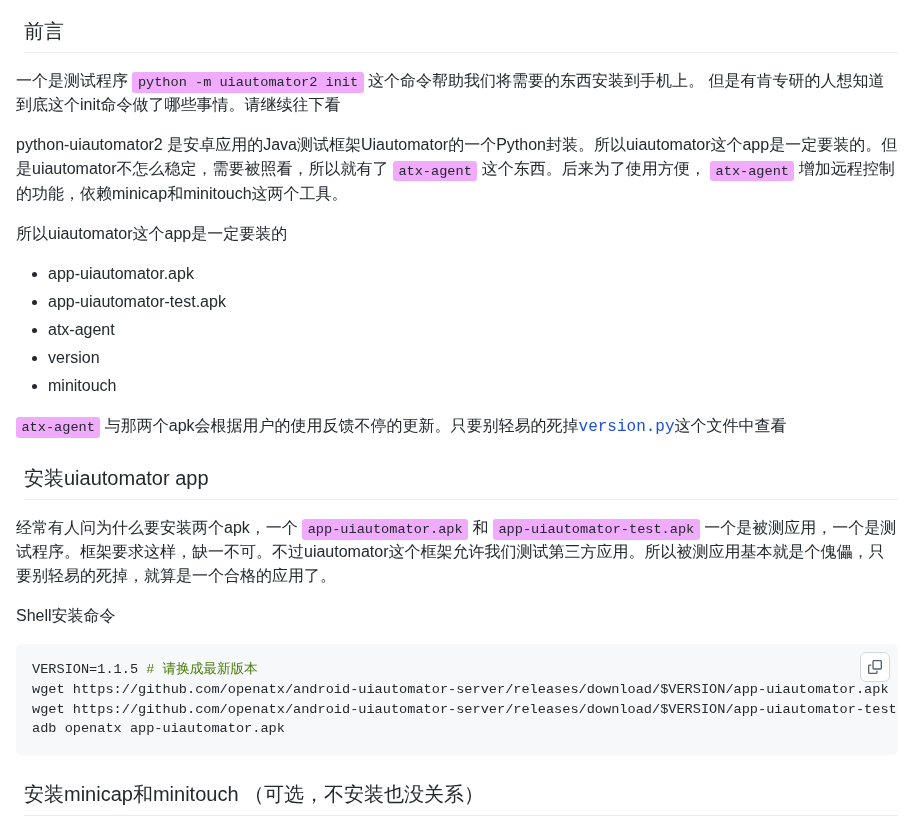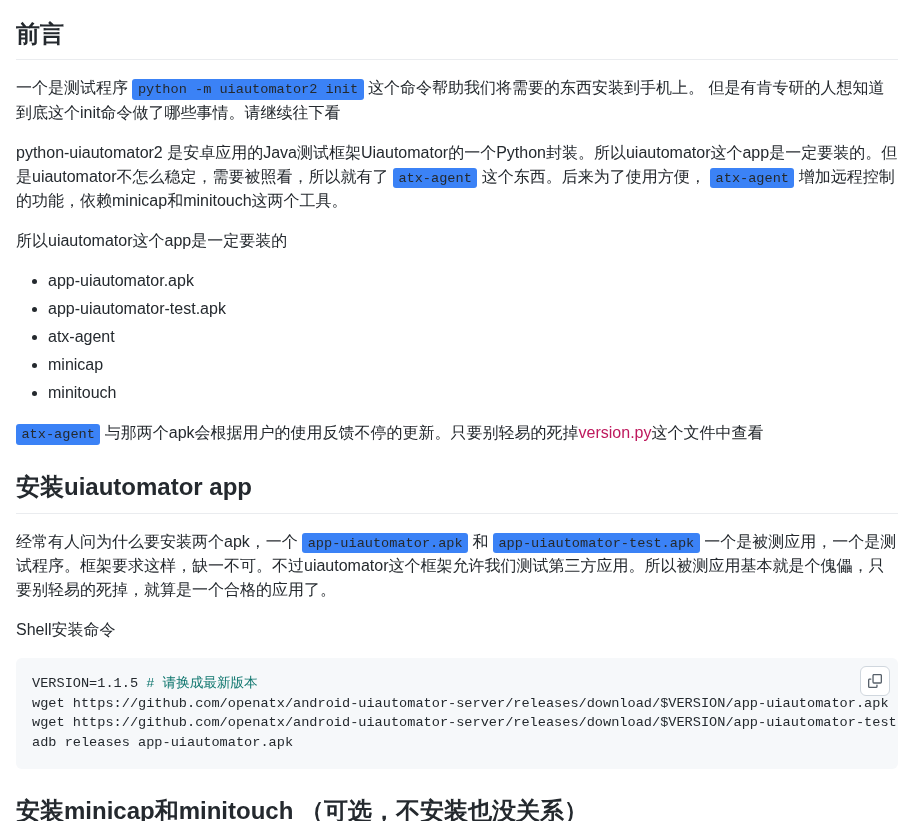--- a/index.html
+++ b/index.html
@@ -7,52 +7,53 @@
     margin: 0;
     padding: 16px;
     font-family: -apple-system, BlinkMacSystemFont, "Segoe UI", Helvetica, Arial, sans-serif;
     font-size: 16px;
     line-height: 1.5;
     color: #24292e;
     background: #ffffff;
     width: 914px;
   }
   h2 {
-    font-size: 24px;
-    font-weight: 700;
+    font-size: 20px;
+    font-weight: 400;
     padding-bottom: 0.3em;
     border-bottom: 1px solid #eaecef;
     margin-top: 24px;
     margin-bottom: 16px;
+    margin-left: 8px;
   }
   h2:first-of-type { margin-top: 0; }
   p { margin: 0 0 16px 0; }
   ul { padding-left: 2em; margin: 0 0 16px 0; }
   li { margin: 0.25em 0; list-style-type: disc; }
   code.inline {
-    background: #3b82f6;
+    background: #f0abfc;
     border-radius: 3px;
     font-family: SFMono-Regular, Consolas, "Liberation Mono", Menlo, monospace;
     font-size: 85%;
     padding: 0.2em 0.4em;
   }
-  a { color: #be185d; text-decoration: none; }
+  a { color: #1d4ed8; text-decoration: none; font-family: Liberation Mono, monospace; }
   .codeblock {
     position: relative;
     background: #f6f8fa;
     border-radius: 6px;
     padding: 16px;
     margin-bottom: 16px;
     font-family: SFMono-Regular, Consolas, "Liberation Mono", Menlo, monospace;
     font-size: 85%;
     line-height: 1.45;
     overflow: auto;
   }
   .codeblock .line { white-space: pre; }
-  .comment { color: #0f766e; }
+  .comment { color: #4d7c0f; }
   .copy-btn {
     position: absolute;
     top: 8px;
     right: 8px;
     width: 30px;
     height: 30px;
     border: 1px solid #d0d7de;
     border-radius: 6px;
     background: #ffffff;
     display: flex;
@@ -74,21 +75,21 @@
 <p>
   <span>python-uiautomator2 是安卓应用的Java测试框架Uiautomator的一个Python封装。所以uiautomator这个app是一定要装的。但是uiautomator不怎么稳定，需要被照看，所以就有了 </span><code class="inline">atx-agent</code><span> 这个东西。后来为了使用方便， </span><code class="inline">atx-agent</code><span> 增加远程控制的功能，依赖minicap和minitouch这两个工具。</span>
 </p>
 
 <p>所以uiautomator这个app是一定要装的</p>
 
 <ul>
   <li>app-uiautomator.apk</li>
   <li>app-uiautomator-test.apk</li>
   <li>atx-agent</li>
-  <li>minicap</li>
+  <li>version</li>
   <li>minitouch</li>
 </ul>
 
 <p>
   <code class="inline">atx-agent</code><span> 与那两个apk会根据用户的使用反馈不停的更新。只要别轻易的死掉</span><a href="#">version.py</a><span>这个文件中查看</span>
 </p>
 
 <h2>安装uiautomator app</h2>
 
 <p>
@@ -100,16 +101,16 @@
 <div class="codeblock">
   <div class="copy-btn">
     <svg viewBox="0 0 16 16">
         <path d="M0 6.75C0 5.784.784 5 1.75 5h1.5a.75.75 0 010 1.5h-1.5a.25.25 0 00-.25.25v7.5c0 .138.112.25.25.25h7.5a.25.25 0 00.25-.25v-1.5a.75.75 0 011.5 0v1.5A1.75 1.75 0 019.25 16h-7.5A1.75 1.75 0 010 14.25v-7.5z"></path>
         <path d="M5 1.75C5 .784 5.784 0 6.75 0h7.5C15.216 0 16 .784 16 1.75v7.5A1.75 1.75 0 0114.25 11h-7.5A1.75 1.75 0 015 9.25v-7.5zm1.75-.25a.25.25 0 00-.25.25v7.5c0 .138.112.25.25.25h7.5a.25.25 0 00.25-.25v-7.5a.25.25 0 00-.25-.25h-7.5z"></path>
       </svg>
   </div>
   <div class="line"><span>VERSION=1.1.5 </span><span class="comment"># 请换成最新版本</span></div>
   <div class="line">wget https://github.com/openatx/android-uiautomator-server/releases/download/$VERSION/app-uiautomator.apk</div>
   <div class="line">wget https://github.com/openatx/android-uiautomator-server/releases/download/$VERSION/app-uiautomator-test.apk</div>
-  <div class="line">adb releases app-uiautomator.apk</div>
+  <div class="line">adb openatx app-uiautomator.apk</div>
 </div>
 
 <h2>安装minicap和minitouch （可选，不安装也没关系）</h2>
 
 </body></html>

